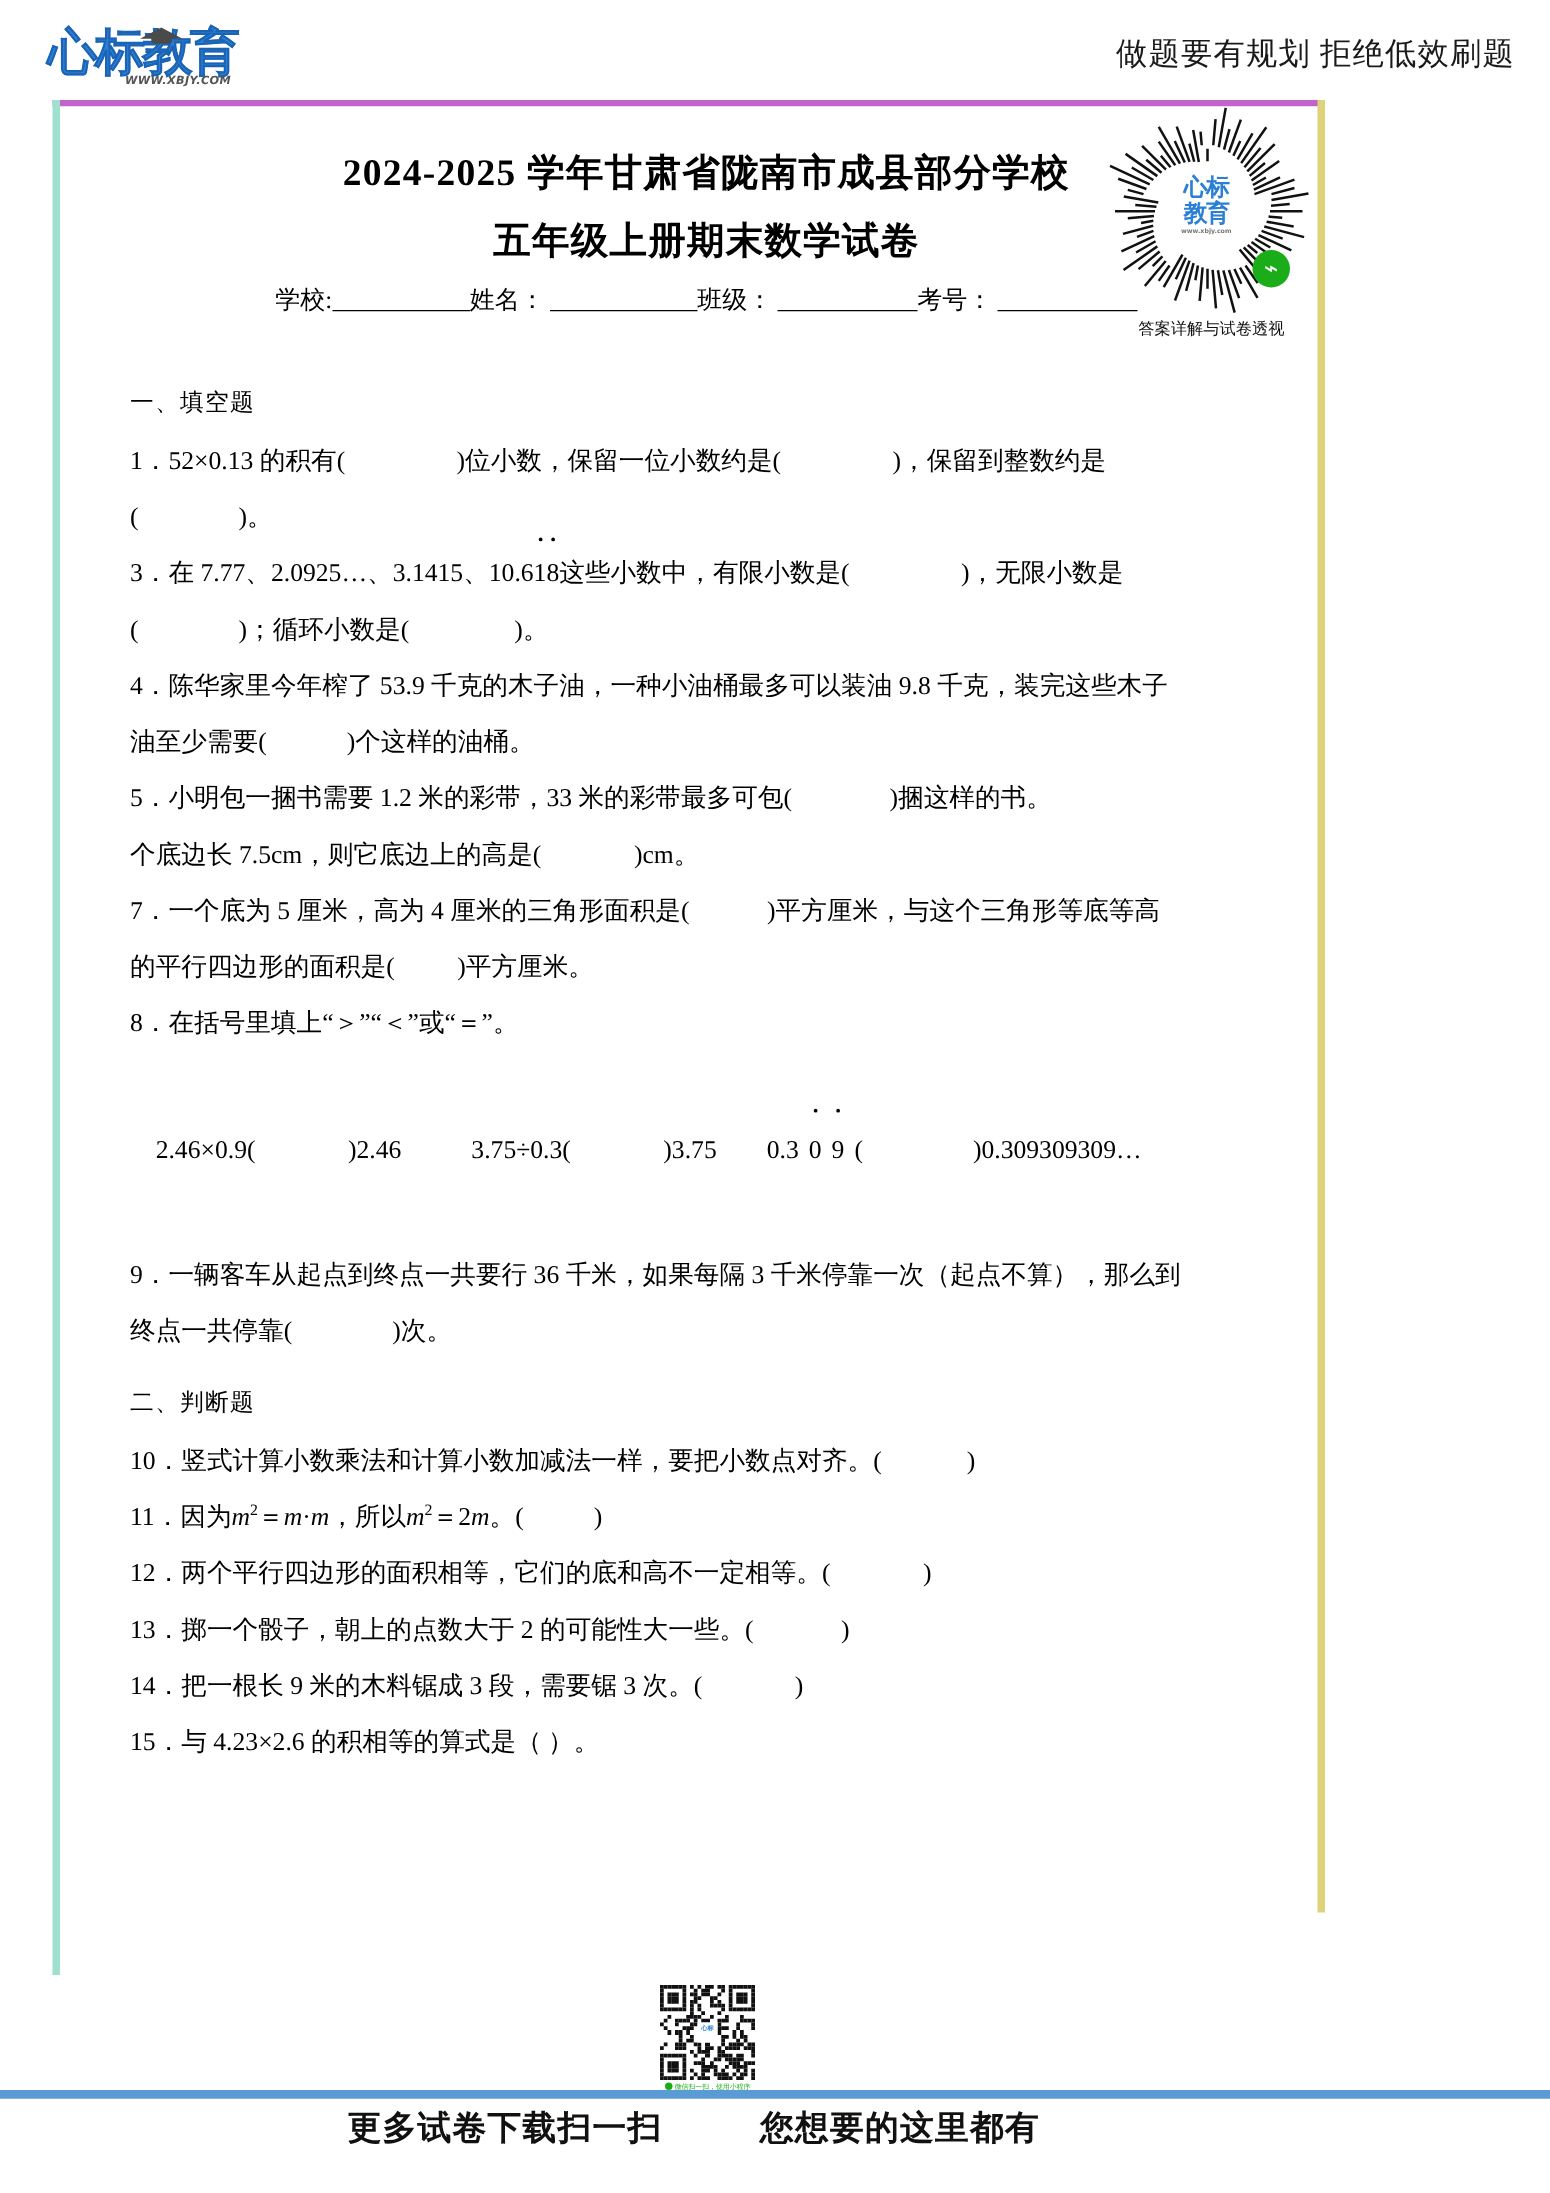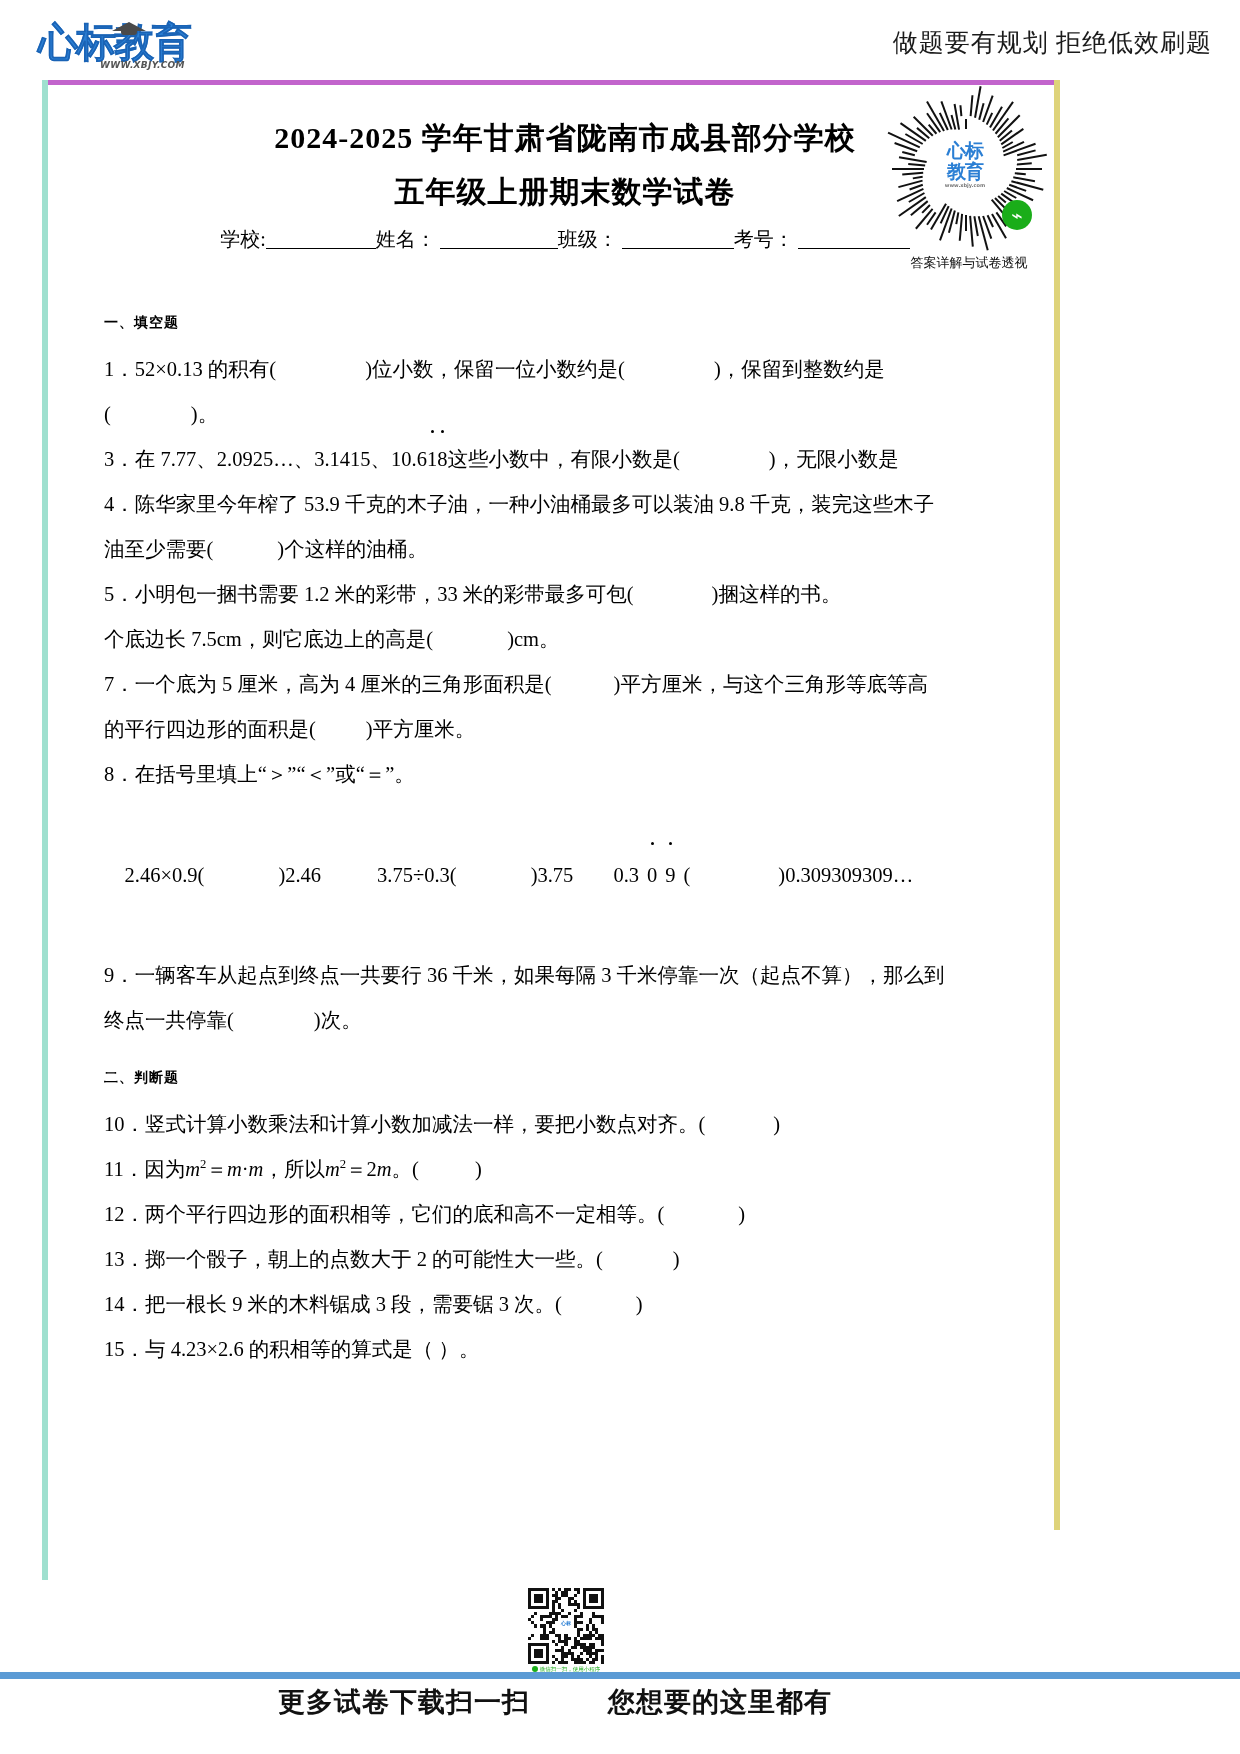--- a/index.html
+++ b/index.html
@@ -227,22 +227,22 @@
   
   .content {
     position: absolute;
     left: 104px;
     top: 300px;
     width: 910px;
     font-size: 20.5px;
     line-height: 45px;
   }
   .section-head {
-    font-weight: bold;
-    font-size: 14px;
+    font-weight: normal;
+    font-size: 19px;
     letter-spacing: 1px;
     margin-top: 12px;
     margin-bottom: 2px;
   }
   .section-head.first { margin-top: 0; }
   .q {
     margin: 0;
     text-indent: 0;
   }
   sup { font-size: 0.62em; vertical-align: super; line-height: 0; }
@@ -443,20 +443,23 @@
     <span style="display:inline-block;width:84px"></span><span>)，保留到整数约是</span>
   </div>
   <div class="q">
     <span>(</span><span style="display:inline-block;width:80px"></span><span>)。</span>
   </div>
 
 
   <div class="q">
     <span>3．在 7.77、2.0925…、3.1415、10.6</span><span class="rep">1</span><span class="rep">8</span><span>这些小数中，有限小数是(</span>
     <span style="display:inline-block;width:84px"></span><span>)，无限小数是</span>
+  </div>
+  <div class="q">
+    <span>(</span><span style="display:inline-block;width:80px"></span><span>)；循环小数是(</span><span style="display:inline-block;width:84px"></span><span>)。</span>
   </div>
 
   <div class="q">
     <span>4．陈华家里今年榨了 53.9 千克的木子油，一种小油桶最多可以装油 9.8 千克，装完这些木子</span>
   </div>
   <div class="q">
     <span>油至少需要(</span><span style="display:inline-block;width:64px"></span><span>)个这样的油桶。</span>
   </div>
 
   <div class="q">

